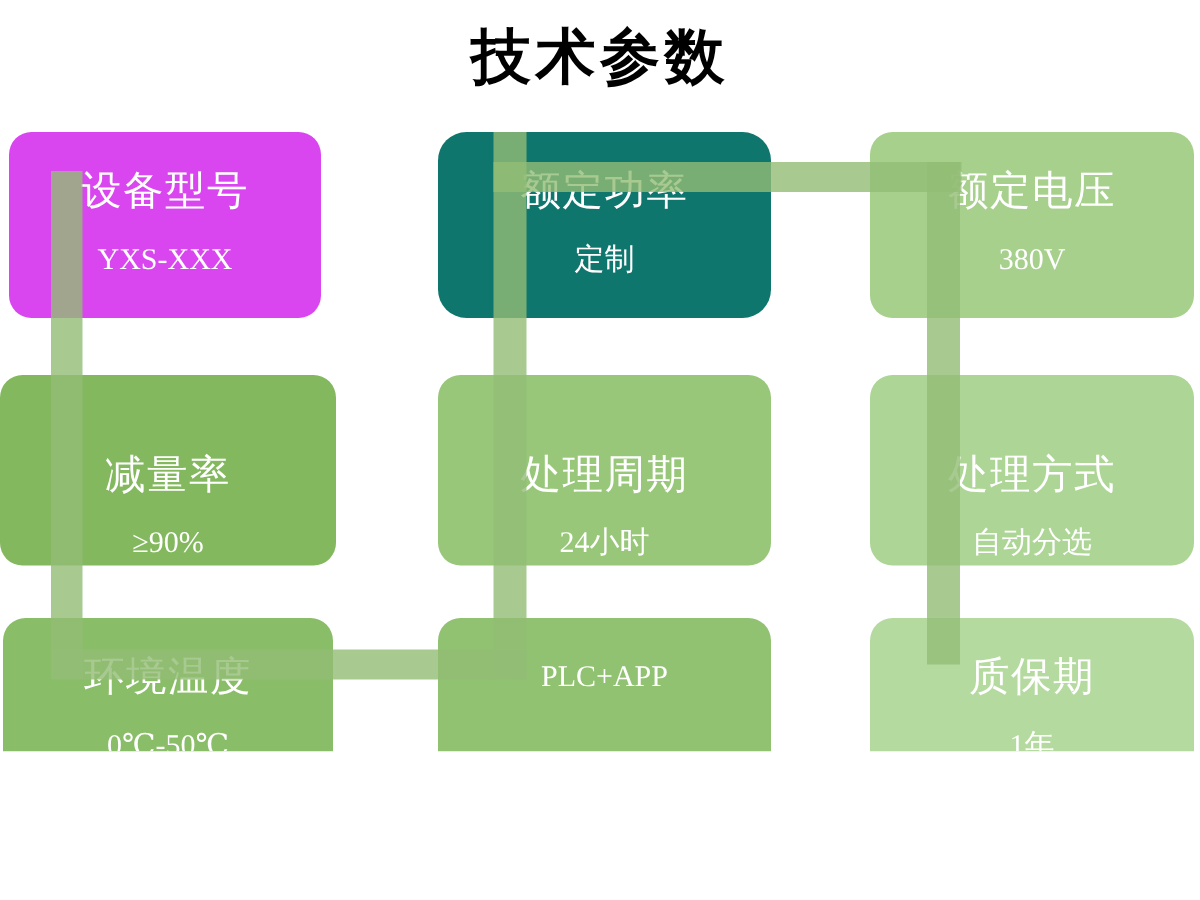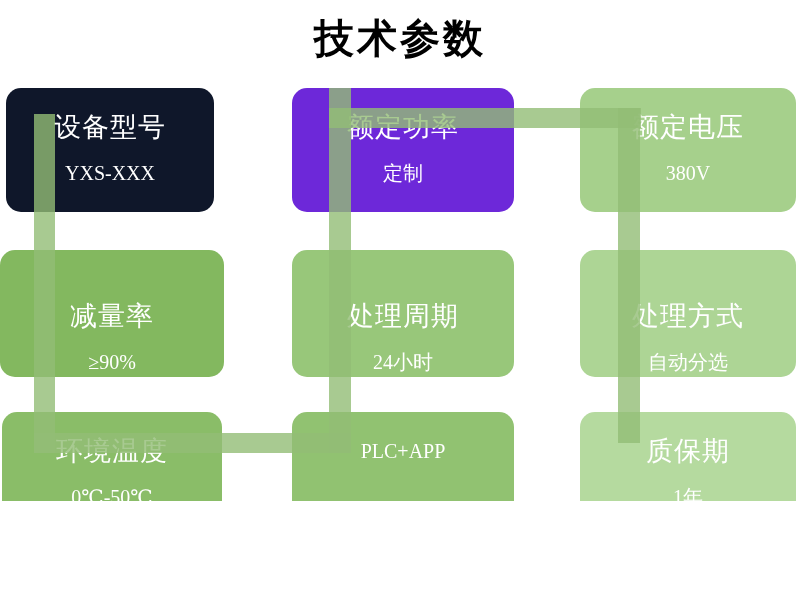--- a/index.html
+++ b/index.html
@@ -74,25 +74,25 @@
   .band-h-top    { left: 329px; top: 108px; width: 312px; height: 20px; }
   .band-v3       { left: 618px; top: 108px; width: 22px;  height: 335px; }
 </style>
 </head>
 <body>
 
 <div class="canvas">
 
   <div class="slide-title">技术参数</div>
 
-  <div class="cell r1 c1" style="background: #0f172a;">
+  <div class="cell r1 c1" style="background: #d946ef;">
     <div class="lbl">设备型号</div>
     <div class="val">YXS-XXX</div>
   </div>
-  <div class="cell r1 c2" style="background: #6d28d9;">
+  <div class="cell r1 c2" style="background: #0f766e; border-radius: 19px;">
     <div class="lbl">额定功率</div>
     <div class="val">定制</div>
   </div>
   <div class="cell r1 c3" style="background: rgb(166, 208, 140);">
     <div class="lbl">额定电压</div>
     <div class="val">380V</div>
   </div>
 
   <div class="cell r2 c1" style="background: rgb(131, 184, 95);">
     <div class="lbl">减量率</div>

